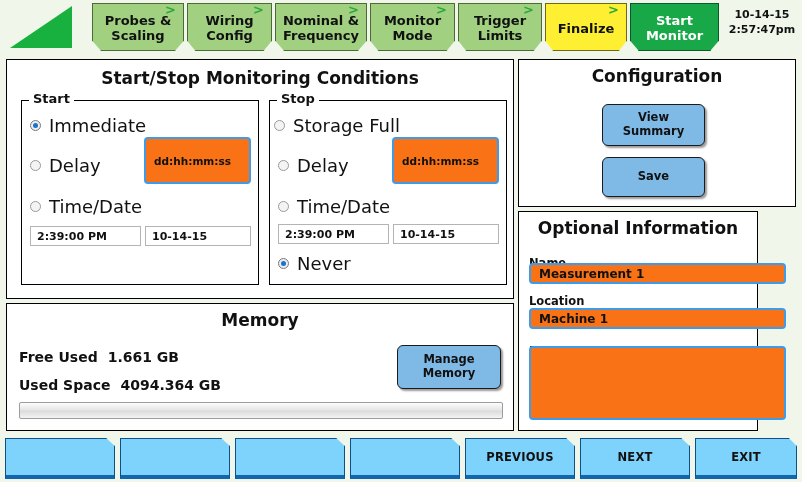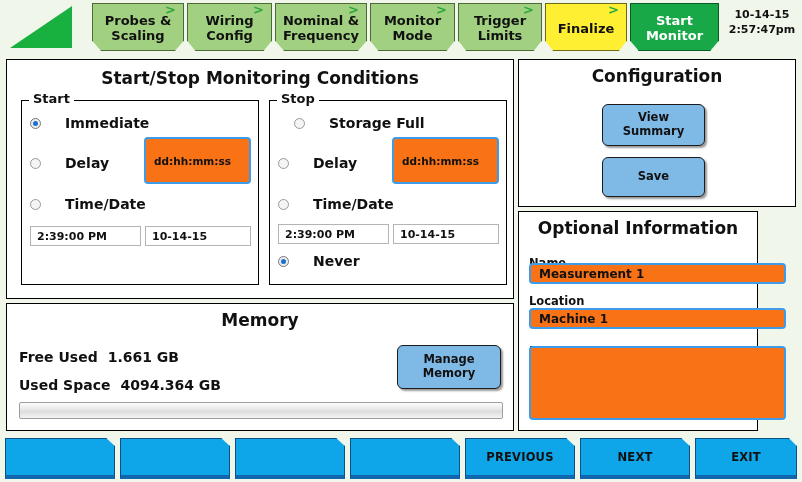--- a/index.html
+++ b/index.html
@@ -70,21 +70,21 @@
   .radio{
     width:11px;height:11px;border-radius:50%;
     border:1px solid #9a9a9a;background:#f4f4f4;
     box-sizing:border-box;position:relative;flex:none;
   }
   .radio.sel{border:1px solid #7a7a7a;background:#ededed;}
   .radio.sel::after{
     content:"";position:absolute;left:2px;top:2px;width:5px;height:5px;
     border-radius:50%;background:#1a72d0;
   }
-  .radio-label{font-size:14px;font-weight:bold;color:#111;margin-left:24px;white-space:nowrap;}
+  .radio-label{font-size:18px;font-weight:normal;color:#111;margin-left:8px;white-space:nowrap;}
 
   .bluebox{
     position:absolute;border:2px solid #3d9be9;border-radius:4px;background:#f97316;
     box-sizing:border-box;display:flex;align-items:center;
   }
   .bluebox .val{font-size:10.5px;font-weight:bold;color:#111;padding-left:8px;}
 
   .greybox{
     position:absolute;border:1px solid #b4b4b4;background:#fff;box-sizing:border-box;
     display:flex;align-items:center;
@@ -120,21 +120,21 @@
     background:#7fb9e6;border:1px solid #1b1b1b;border-radius:6px;
     box-shadow:2px 2px 2px rgba(0,0,0,.4);
     display:flex;align-items:center;justify-content:center;text-align:center;
   }
   .btn3d .blabel{font-size:11.5px;font-weight:bold;color:#111;line-height:1.2;white-space:pre-line;}
 
   
   .bottombar{position:absolute;left:0;top:434px;width:802px;height:48px;background:#f1f6ea;}
   .navbtn{
     position:absolute;top:4px;height:41px;
-    background:#0ea5e9;
+    background:#7dd3fc;
     border:1px solid #0e4f86;
     border-bottom:4px solid #1166ad;
     box-sizing:border-box;
     clip-path:polygon(0 0,92% 0,100% 20%,100% 100%,0 100%);
     display:flex;align-items:center;justify-content:center;
     box-shadow:1px 1px 2px rgba(0,0,0,.3);
   }
   .navbtn .nlabel{font-size:11.5px;font-weight:bold;color:#111;letter-spacing:.2px;}
 </style>
 </head>
@@ -219,21 +219,21 @@
         <span class="val">2:39:00 PM</span>
       </div>
       <div class="greybox" style="left:123px;top:125px;width:106px;height:20px;">
         <span class="val">10-14-15</span>
       </div>
     </div>
 
     <div class="group" id="g-stop">
       <span class="group-label">Stop</span>
 
-      <div class="radio-row" style="left:24px;top:14px;">
+      <div class="radio-row" style="left:4px;top:14px;">
         <span class="radio"></span>
         <span class="radio-label">Storage Full</span>
       </div>
 
       <div class="radio-row" style="left:8px;top:54px;">
         <span class="radio"></span>
         <span class="radio-label">Delay</span>
       </div>
 
       <div class="bluebox" style="left:122px;top:36px;width:107px;height:47px;">

